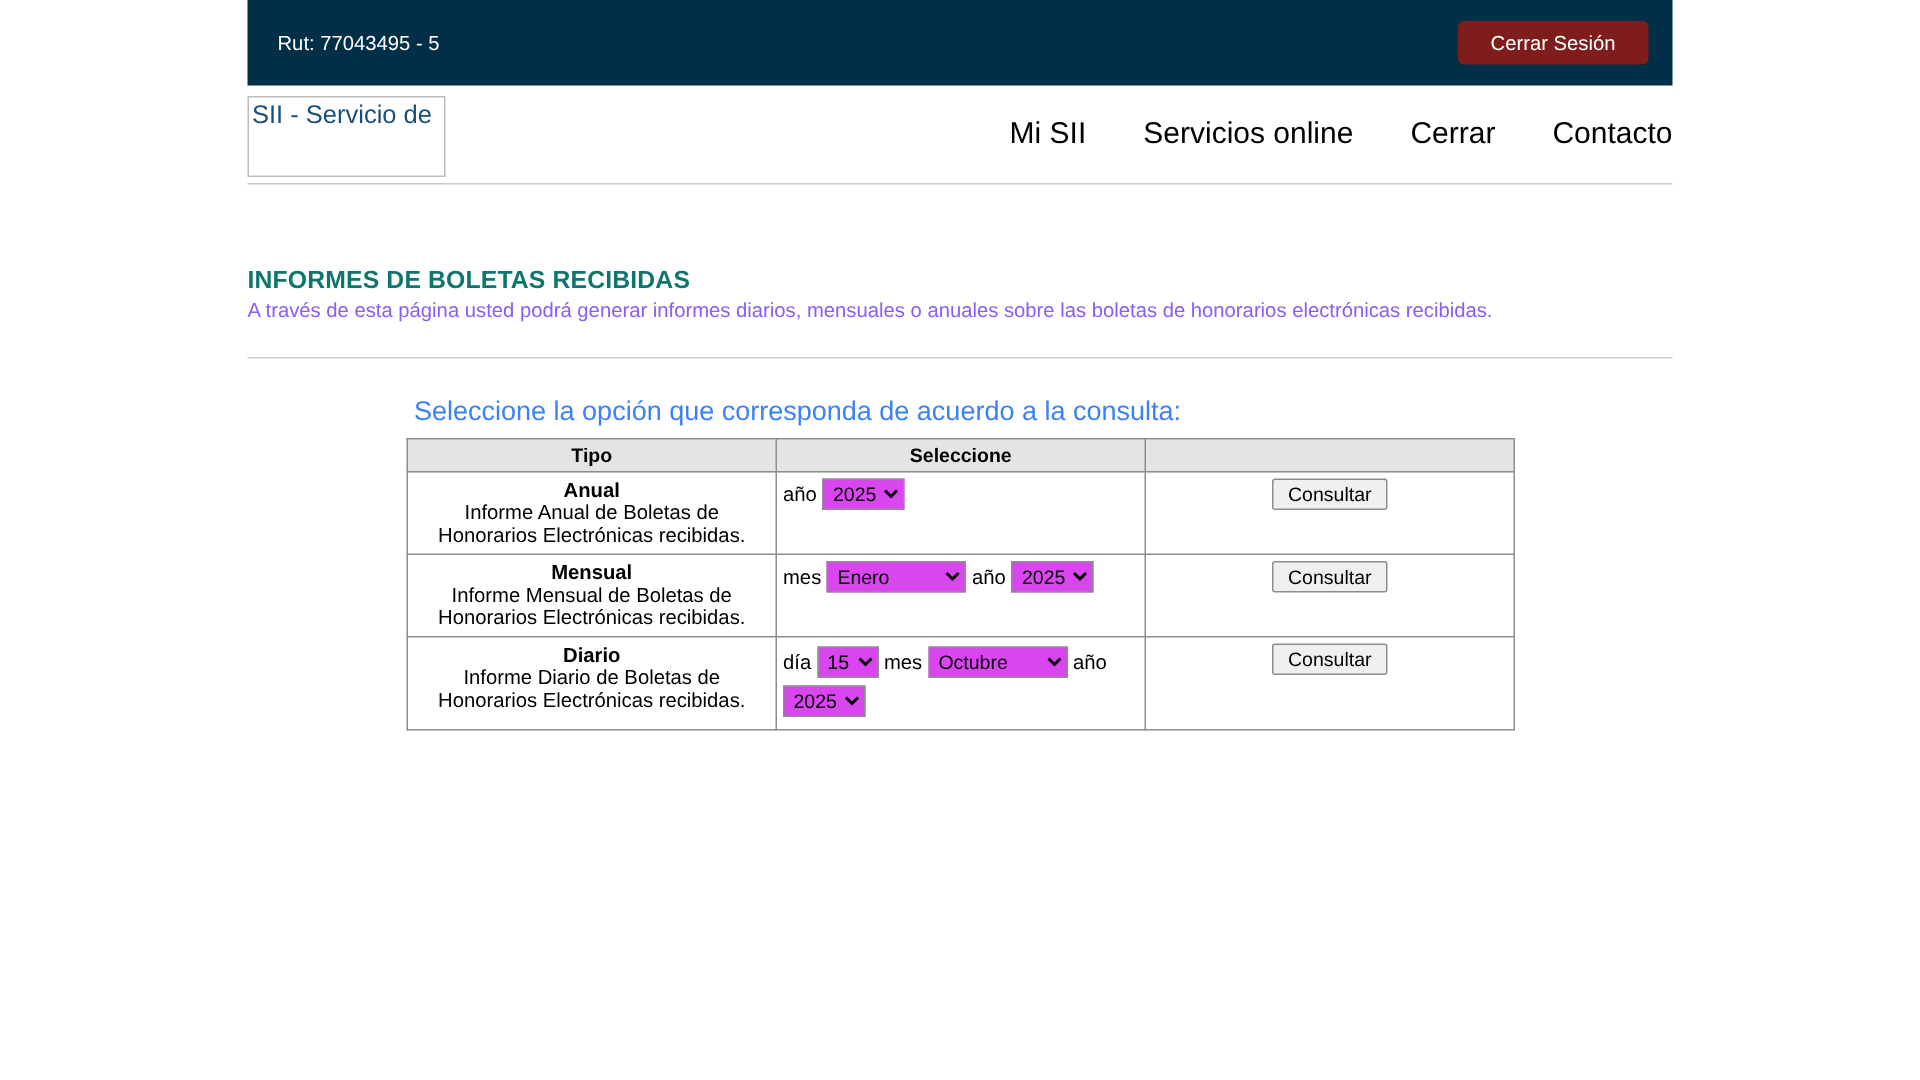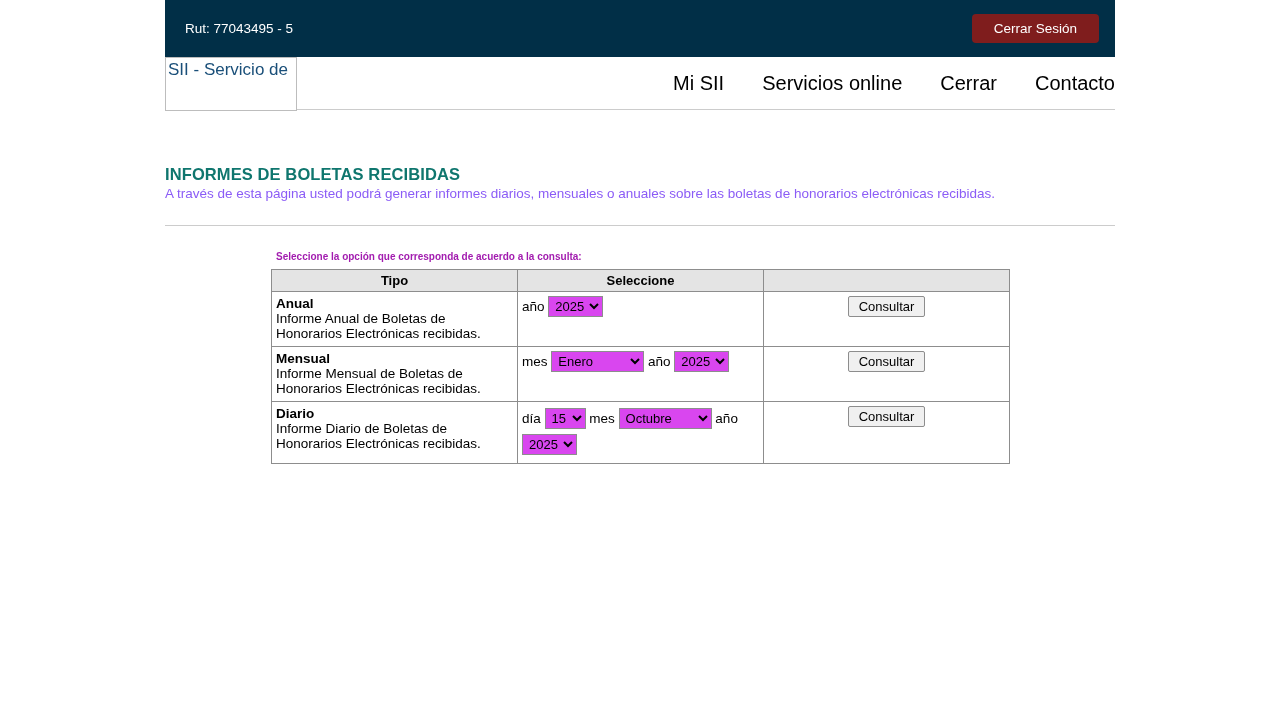--- a/index.html
+++ b/index.html
@@ -39,21 +39,21 @@
     border: none;
     border-radius: 4px;
     font-size: 13.5px;
     font-family: "Liberation Sans", sans-serif;
     padding: 7px 22px;
     cursor: pointer;
   }
 
   
   .header {
-    height: 53px;
+    height: 66px;
     border-bottom: 1px solid #cccccc;
     display: flex;
     align-items: center;
     justify-content: space-between;
     box-sizing: border-box;
   }
   .logo-box {
     width: 130px;
     height: 52px;
     border: 1px solid #bdbdbd;
@@ -104,24 +104,24 @@
     border: none;
     border-top: 1px solid #cccccc;
     margin: 24px 0 0 0;
   }
 
   .table-wrap {
     margin-top: 25px;
     padding-left: 106px;
   }
   .select-label {
-    font-size: 10px;
-    font-weight: bold;
+    font-size: 18px;
+    font-weight: normal;
     margin: 0 0 7px 5px;
-    color: #a21caf;
+    color: #3b82f6;
   }
 
   table.opts {
     border-collapse: collapse;
     border: 1px solid #8d8d8d;
     width: 739px;
     table-layout: fixed;
   }
   table.opts th {
     background: #e4e4e4;
@@ -130,21 +130,21 @@
     font-weight: bold;
     padding: 3px 0;
     text-align: center;
   }
   table.opts td {
     border: 1px solid #8d8d8d;
     font-size: 13.5px;
     padding: 4px 4px 5px 4px;
     vertical-align: top;
   }
-  td.tipo { width: 340px; padding-left: 4px;}
+  td.tipo { width: 340px; padding-left: 4px; text-align: center;}
   td.sel  { width: 295px; padding-left: 6px; vertical-align: middle;}
   td.act  { width: 100px; text-align: center; vertical-align: middle; text-decoration: underline;}
   .tipo-name { font-weight: bold; }
   .tipo-desc { font-weight: normal; }
 
   select {
     font-family: "Liberation Sans", sans-serif;
     font-size: 13px;
     padding: 1px 2px;
     border: 1px solid #8d8d8d;

